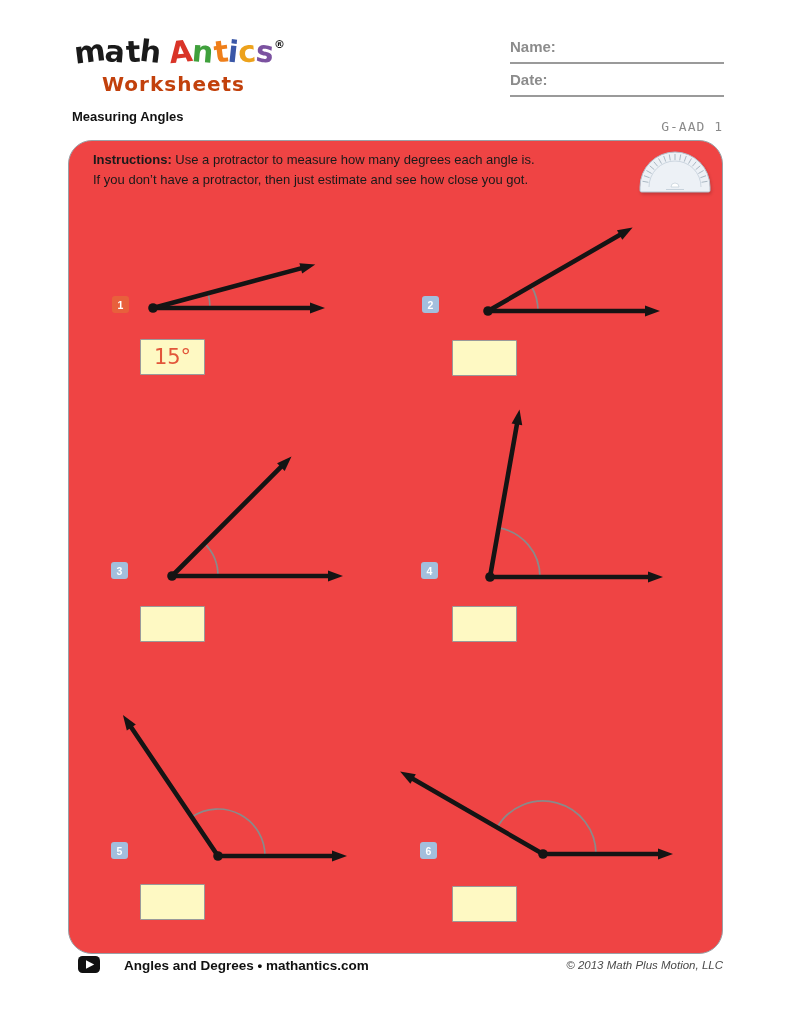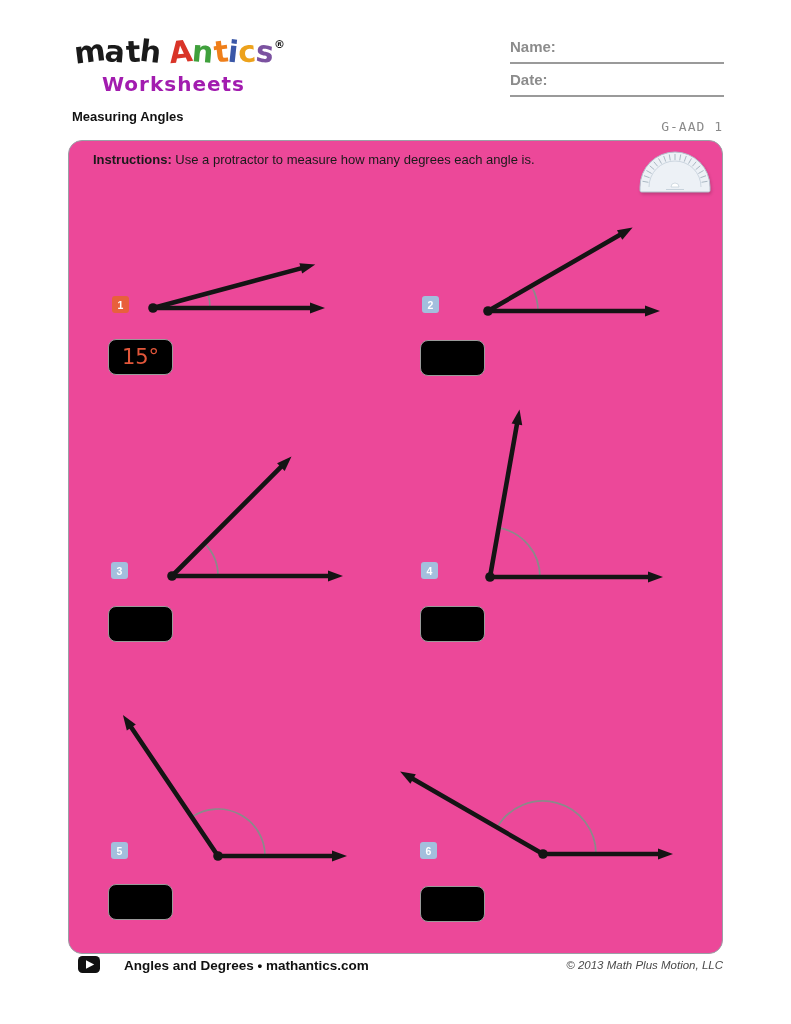--- a/index.html
+++ b/index.html
@@ -6,47 +6,47 @@
   .sheet {
     position:relative; width:791px; height:1024px; background:#ffffff;
     font-family:"Liberation Sans", sans-serif; overflow:hidden;
   }
   
   .logo { position:absolute; left:74px; top:34px; font-family:"DejaVu Sans", sans-serif;
           font-weight:bold; font-size:30px; letter-spacing:0px; white-space:nowrap; }
   .logo .logo-letter { display:inline-block; }
   .logo .reg { font-size:11px; vertical-align:14px; color:#1a1a1a; }
   .logo-sub { position:absolute; left:102px; top:72px; font-family:"DejaVu Sans", sans-serif;
-              font-weight:bold; font-size:20px; color:#a21caf; letter-spacing:1px; }
+              font-weight:bold; font-size:20px; color:#c2410c; letter-spacing:1px; }
   .field-block { position:absolute; left:510px; width:214px; border-bottom:2px solid #9a9a9a; height:24px; }
   .field-block .field-label { font-weight:bold; font-size:15px; color:#8c8c8c; }
   #name-block { top:38px; }
   #date-block { top:71px; }
 
   
   .ws-title { position:absolute; left:72px; top:109px; font-size:13px; font-weight:bold; color:#111; }
   .ws-code  { position:absolute; right:68px; top:119px; font-family:"DejaVu Sans Mono", monospace;
               font-size:13px; color:#8a8a8a; letter-spacing:1px;margin-left:40px; }
 
   
   .main-box { position:absolute; left:68px; top:140px; width:653px; height:812px;
-              border:1.3px solid #9aa0a6; border-radius:14px; background:#ec4899; }
+              border:1.3px solid #9aa0a6; border-radius:24px; background:#ef4444; }
   .instructions { position:absolute; left:24px; top:9px; width:530px; font-size:13px;
                   color:#1a1a1a; line-height:1.5; }
   .instructions b { font-weight:bold; }
   .protractor { position:absolute; right:8px; top:5px; filter:drop-shadow(1px 2px 1.5px rgba(0,0,0,0.18)); }
 
   
   .problem-badge { position:absolute; width:17px; height:17px; border-radius:3px;
                    color:#fff; font-size:10.5px; font-weight:bold; display:flex;
                    align-items:center; justify-content:center; }
   .answer-box { position:absolute; width:63px; height:34px; border:1.5px solid #9a9a9a;
-                border-radius:8px; background:#000000; display:flex; align-items:center;
+                border-radius:1px; background:#fef9c3; display:flex; align-items:center;
                 justify-content:center; font-family:"DejaVu Sans", sans-serif;
-                font-size:21px; }
+                font-size:21px;margin-left:32px; }
   .figure-svg { position:absolute; }
 
   
   .footer-left { position:absolute; left:124px; top:958px; font-size:13.5px; font-weight:bold; color:#111; }
   .play-icon { position:absolute; left:78px; top:956px; }
   .footer-copy { position:absolute; right:68px; top:959px; font-size:11.5px; font-style:italic; color:#4a4a4a; }
 </style>
 </head>
 <body>
 
@@ -64,20 +64,21 @@
     <span class="field-label">Name:</span>
   </div>
 
   <div class="ws-title">Measuring Angles</div>
   <div class="ws-code">G-AAD 1</div>
 
   <div class="main-box">
     <div class="instructions">
       <b>Instructions:</b>
       <span>Use a protractor to measure how many degrees each angle is.</span><br>
+      <span>If you don’t have a protractor, then just estimate and see how close you got.</span>
     </div>
     <svg class="protractor" id="protractor-svg" width="78" height="48" viewBox="0 0 78 48">
         <path d="M 4 41 A 35 35 0 0 1 74 41 L 74 44.6 Q 74 46 72.5 46 L 5.5 46 Q 4 46 4 44.6 Z" fill="#edf1f6" stroke="#b2bfcb" stroke-width="1"></path>
         <path d="M 13 41 A 26 26 0 0 1 65 41" fill="none" stroke="#c3ced9" stroke-width="0.8"></path>
         <line x1="65.58980933132962" y1="36.31149920299288" x2="71.49865584940287" y2="35.2696101369913" stroke="#8e9fae" stroke-width="0.7"></line>
         <line x1="64.37170076121953" y1="31.765456130206942" x2="70.00985648593498" y2="29.713335270252934" stroke="#8e9fae" stroke-width="0.7"></line>
         <line x1="62.382685902179844" y1="27.5" x2="67.57883832488648" y2="24.500000000000004" stroke="#8e9fae" stroke-width="0.7"></line>
         <line x1="59.683199964212406" y1="23.64473453846344" x2="64.27946662292628" y2="19.788008880344204" stroke="#8e9fae" stroke-width="0.7"></line>
         <line x1="56.35526546153656" y1="20.316800035787594" x2="60.2119911196558" y2="15.720533377073725" stroke="#8e9fae" stroke-width="0.7"></line>
         <line x1="52.5" y1="17.61731409782016" x2="55.5" y2="12.421161675113527" stroke="#8e9fae" stroke-width="0.7"></line>

